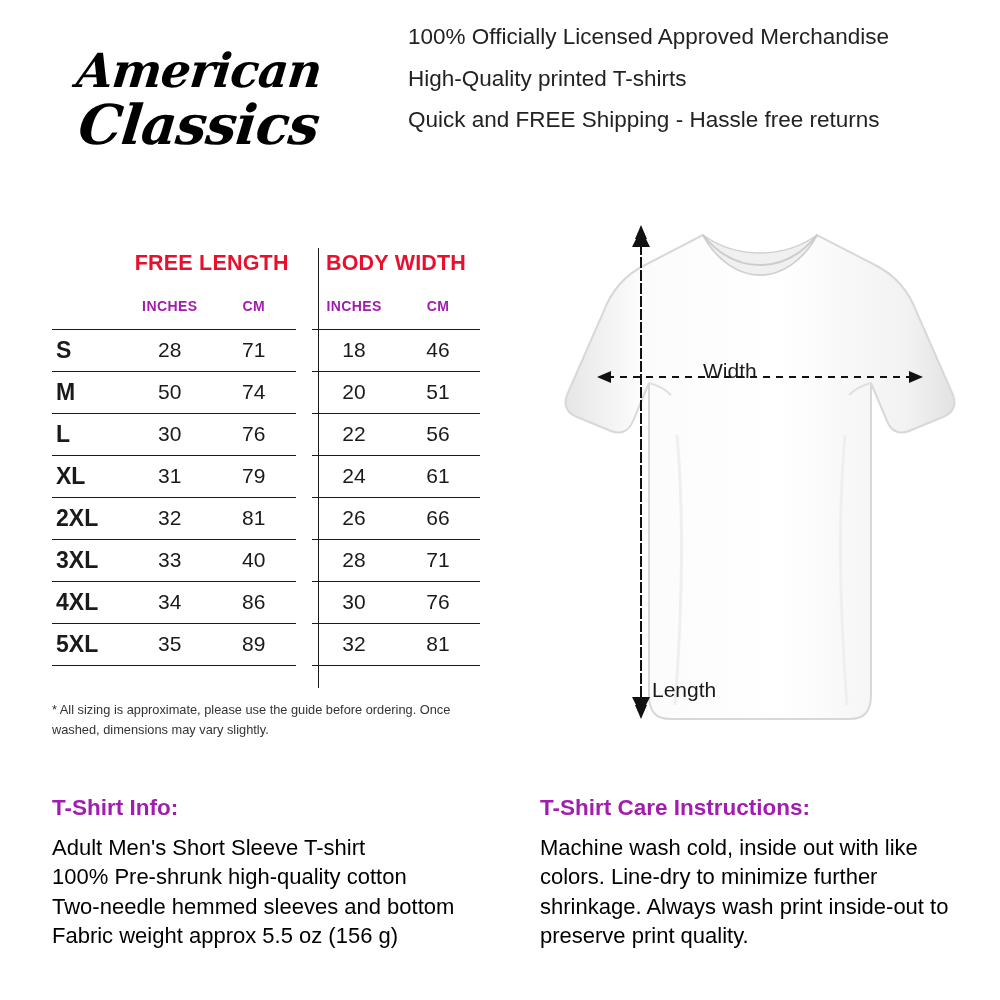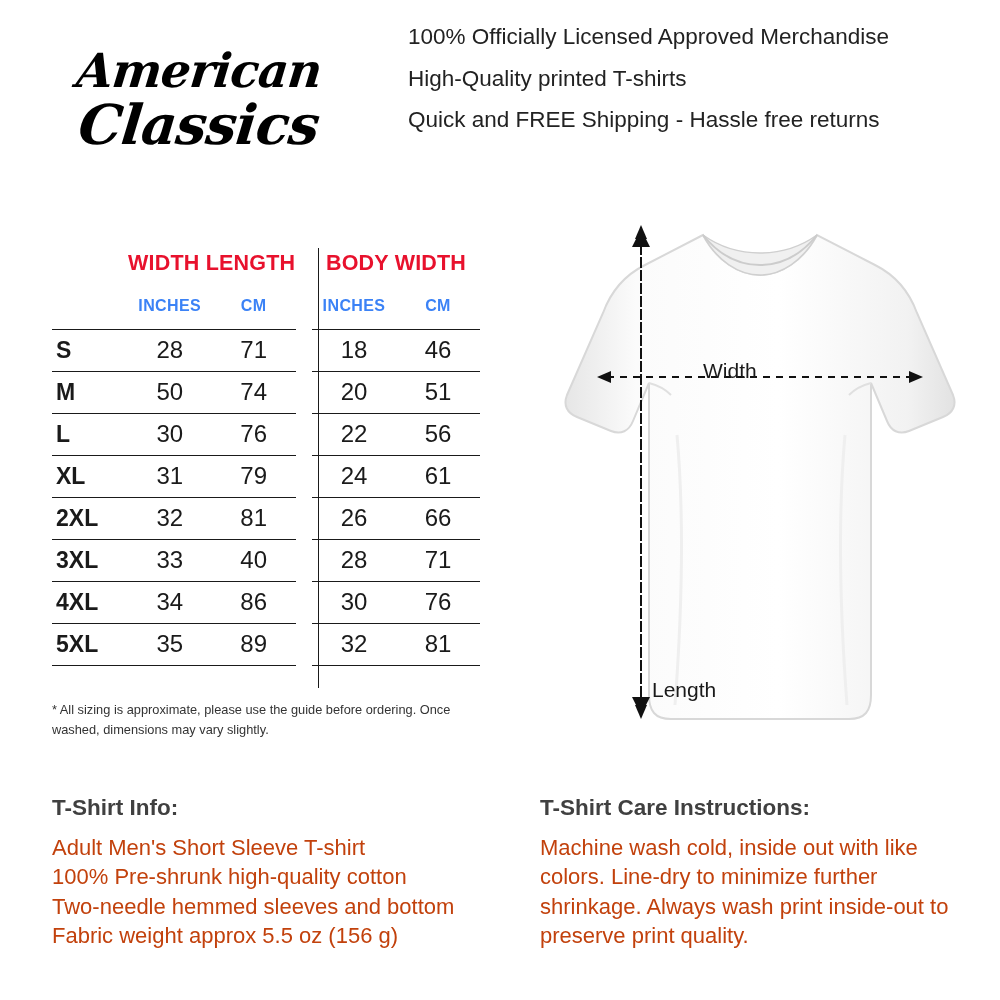--- a/index.html
+++ b/index.html
@@ -67,28 +67,28 @@
   }
   .grp-head {
     color: #e8112d;
     font-weight: bold;
     font-size: 21.5px;
     letter-spacing: 0.2px;
     padding-bottom: 6px !important;
     height: 36px;
   }
   .unit-head {
-    color: #3b82f6;
-    font-size: 16px;
+    color: #a21caf;
+    font-size: 14px;
     letter-spacing: 0.4px;
     padding-bottom: 4px !important;
     height: 36px;
   }
   tr.hdr-rule th { border-bottom: 1px solid #1a1a1a; }
-  tr.data td { border-bottom: 1px solid #1a1a1a; font-size: 24px; }
+  tr.data td { border-bottom: 1px solid #1a1a1a; font-size: 21px; }
   tr.data td.size-col {
     text-align: left;
     font-weight: bold;
     padding-left: 4px;
     font-size: 23px;
   }
   td.pad-col, th.pad-col { width: 16px; border-bottom: none !important; }
   .col-size { width: 74px; }
   .col-num { width: 82px; }
   .sep-line {
@@ -127,28 +127,28 @@
     position: absolute;
     left: 52px; top: 795px;
     width: 470px;
   }
   .info-right {
     position: absolute;
     left: 540px; top: 795px;
     width: 440px;
   }
   .info-title {
-    color: #404040;
+    color: #a21caf;
     font-size: 22.5px;
     font-weight: bold;
     margin-bottom: 12px;
   }
   .info-body div {
     font-size: 22px;
-    color: #c2410c;
+    color: #000000;
     line-height: 1.33;
     white-space: nowrap;
   }
   .info-right .info-body div { white-space: normal; }
 </style>
 </head>
 <body>
 
 <div class="page">
 
@@ -169,21 +169,21 @@
         <col class="col-size">
           <col class="col-num">
           <col class="col-num">
         <col class="pad-col">
           <col class="col-num">
           <col class="col-num">
       </colgroup>
       <tbody>
           <tr>
         <th></th>
-        <th colspan="2" class="grp-head">WIDTH LENGTH</th>
+        <th colspan="2" class="grp-head">FREE LENGTH</th>
         <th class="pad-col"></th>
         <th colspan="2" class="grp-head">BODY WIDTH</th>
       </tr>
       <tr class="hdr-rule">
         <th></th>
         <th class="unit-head">INCHES</th>
         <th class="unit-head">CM</th>
         <th class="pad-col"></th>
         <th class="unit-head">INCHES</th>
         <th class="unit-head">CM</th>

